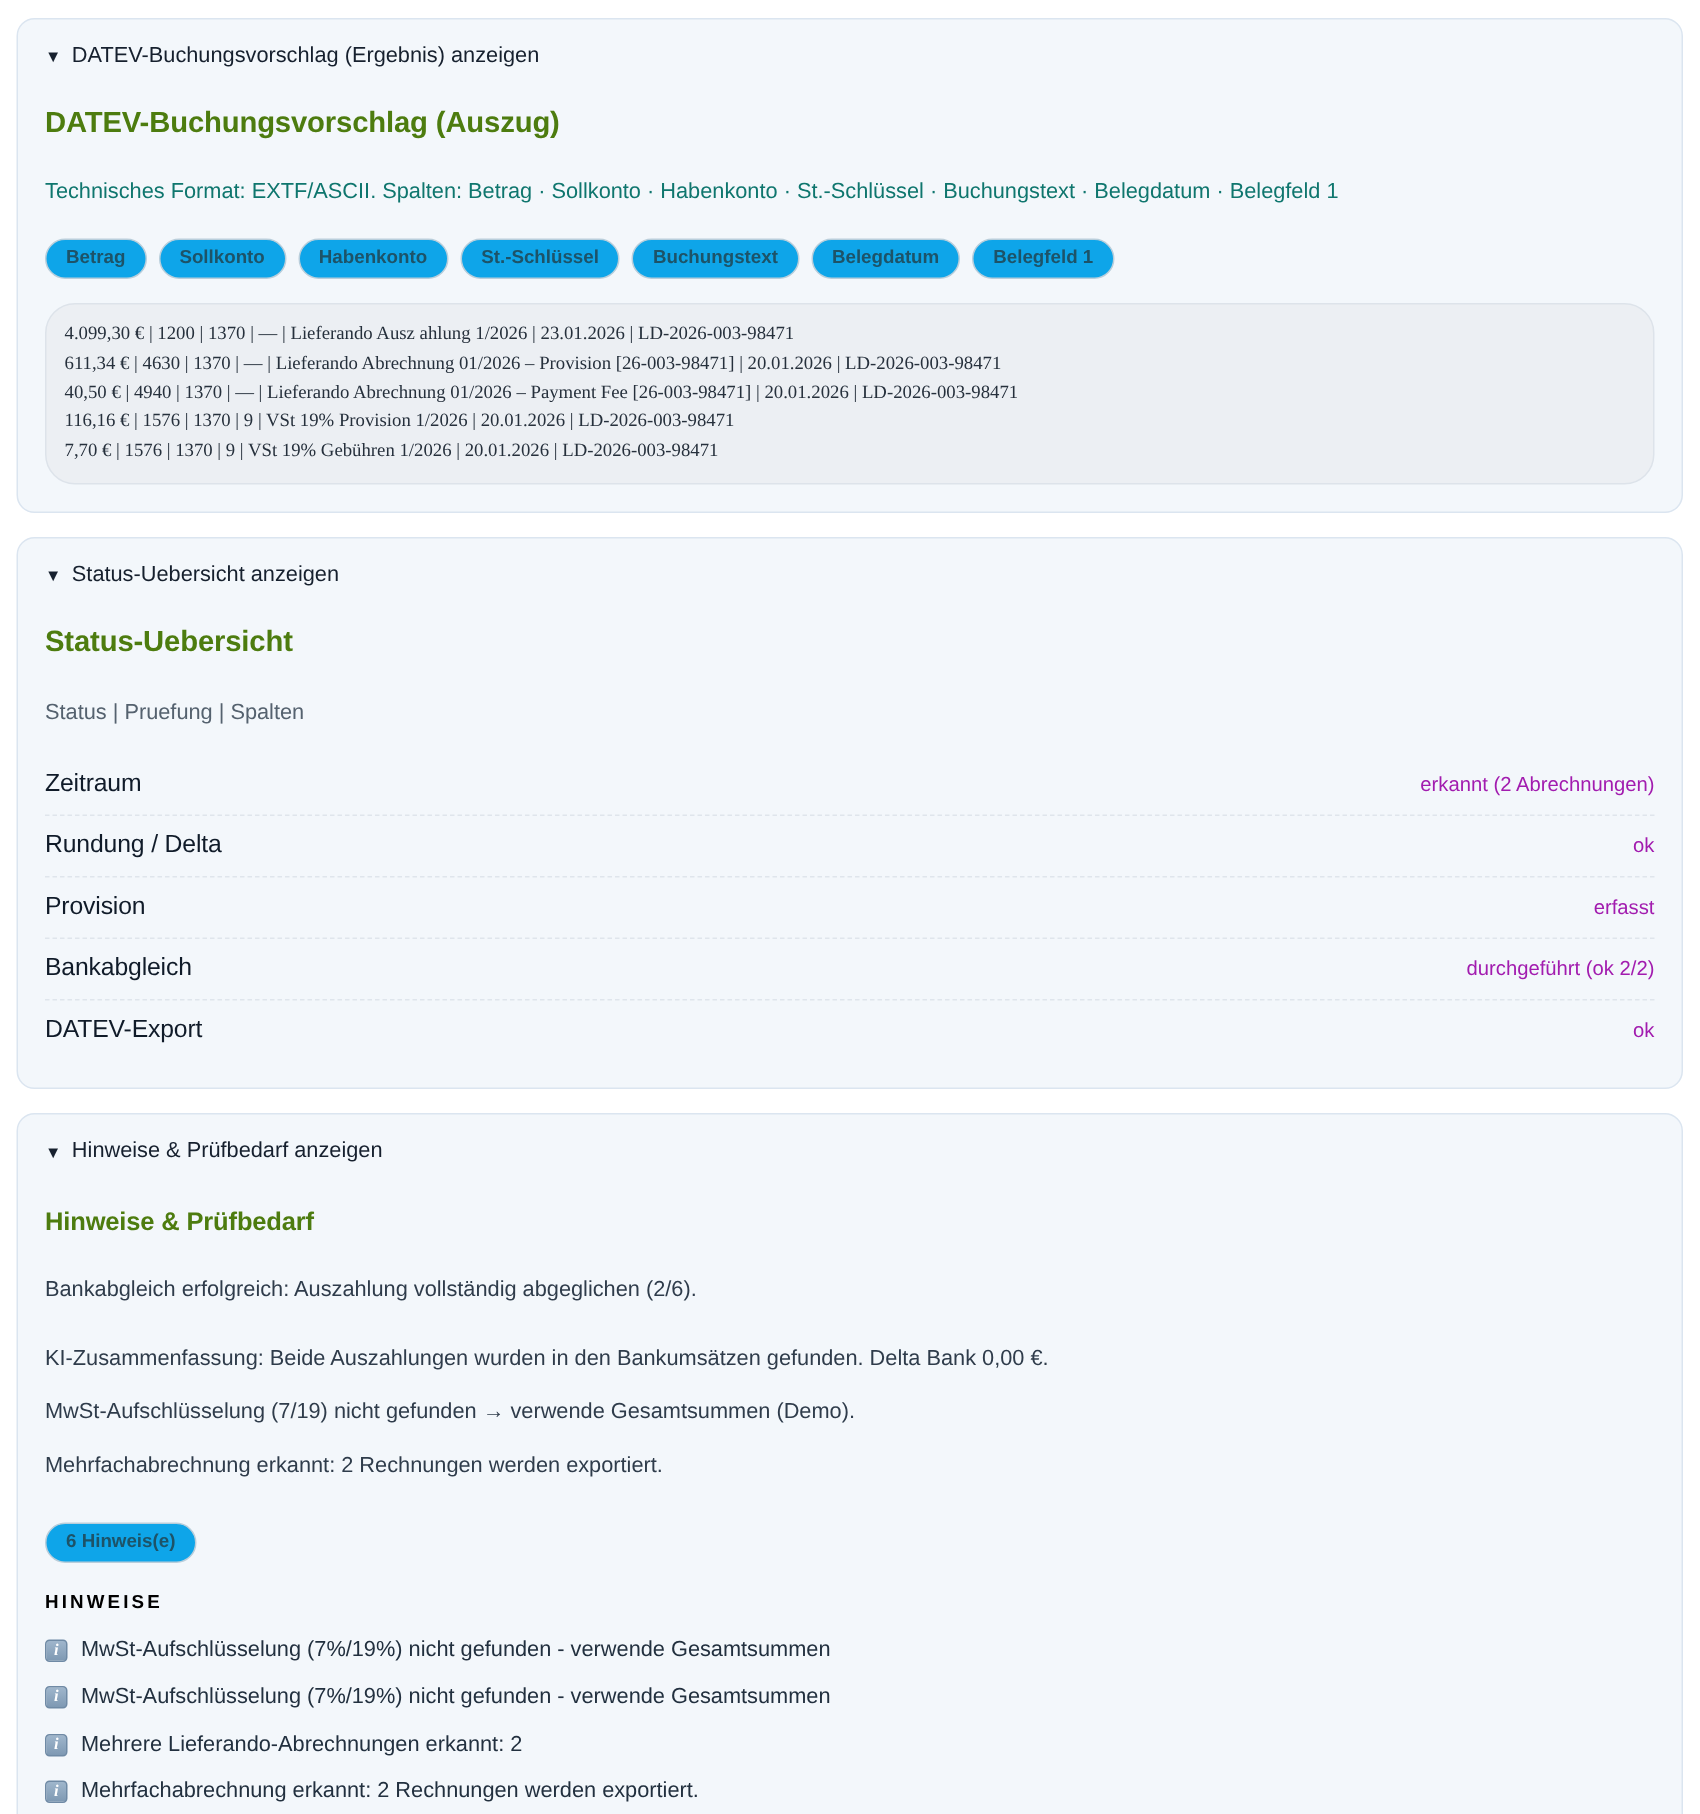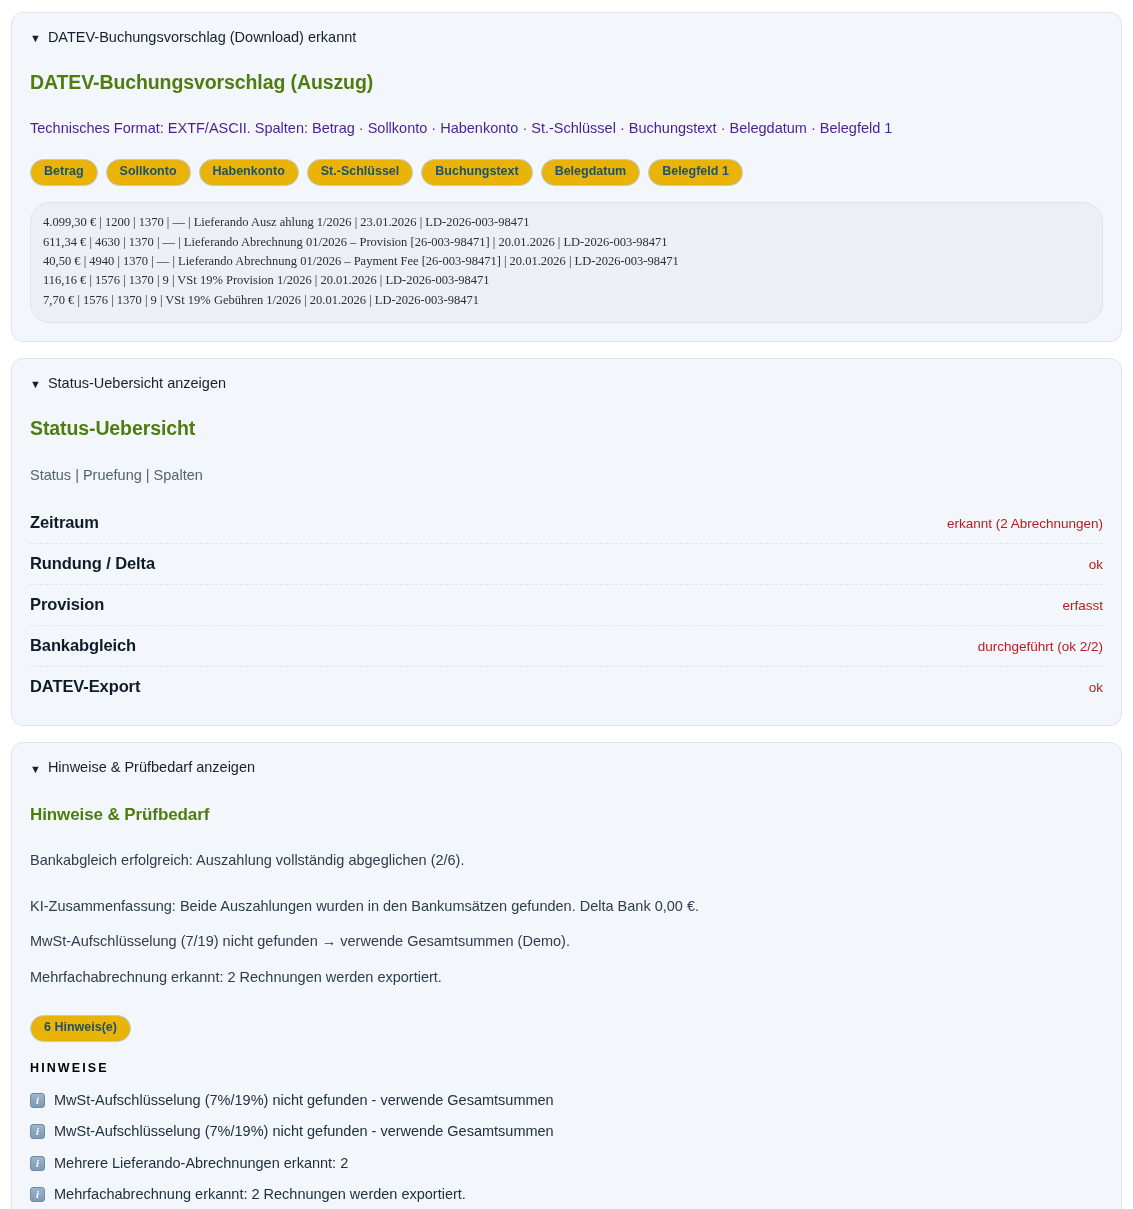--- a/index.html
+++ b/index.html
@@ -54,36 +54,36 @@
     margin: 25px 0 0 0;
     letter-spacing: -0.1px;
   }
   .card-title.small {
     font-size: 17px;
     margin-top: 28px;
   }
 
   .subtitle {
     font-size: 14.5px;
-    color: #4c1d95;
+    color: #0f766e;
     margin: 24px 0 0 0;
     line-height: 1.45;
   }
 
   
   .chips {
     display: flex;
     flex-wrap: wrap;
     gap: 8px;
     margin-top: 20px;
   }
   .chip {
     display: inline-flex;
     align-items: center;
-    background: #eab308;
+    background: #0ea5e9;
     border: 1px solid #b9cedb;
     color: #1d5368;
     font-size: 12.5px;
     font-weight: bold;
     border-radius: 999px;
     padding: 5px 13px 6px 13px;
     line-height: 1.1;
     white-space: nowrap;
   }
 
@@ -114,27 +114,27 @@
     display: flex;
     align-items: baseline;
     justify-content: space-between;
     gap: 14px;
     padding: 10px 0 11px 0;
     border-bottom: 1px dashed #dfe5ec;
   }
   .status-row:last-child { border-bottom: none; gap: 28px; }
   .status-label {
     font-size: 16.5px;
-    font-weight: bold;
+    font-weight: normal;
     color: #101b29;
     letter-spacing: -0.1px;
   }
   .status-value {
     font-size: 13.5px;
-    color: #b91c1c;
+    color: #a21caf;
     text-align: right;
     white-space: nowrap;
   }
 
   
   .para {
     font-size: 14.5px;
     color: #2f3c4b;
     line-height: 1.5;
     margin: 0;
@@ -187,21 +187,21 @@
   }
 </style>
 </head>
 <body>
 
 <div class="page">
 
   <section class="card">
     <div class="disclosure">
       <span class="tri">▼</span>
-      <span>DATEV-Buchungsvorschlag (Download) erkannt</span>
+      <span>DATEV-Buchungsvorschlag (Ergebnis) anzeigen</span>
     </div>
 
     <h2 class="card-title">DATEV-Buchungsvorschlag (Auszug)</h2>
 
     <p class="subtitle">Technisches Format: EXTF/ASCII. Spalten: Betrag · Sollkonto · Habenkonto · St.-Schlüssel · Buchungstext · Belegdatum · Belegfeld 1</p>
 
     <div class="chips">
       <span class="chip">Betrag</span>
       <span class="chip">Sollkonto</span>
       <span class="chip">Habenkonto</span>

